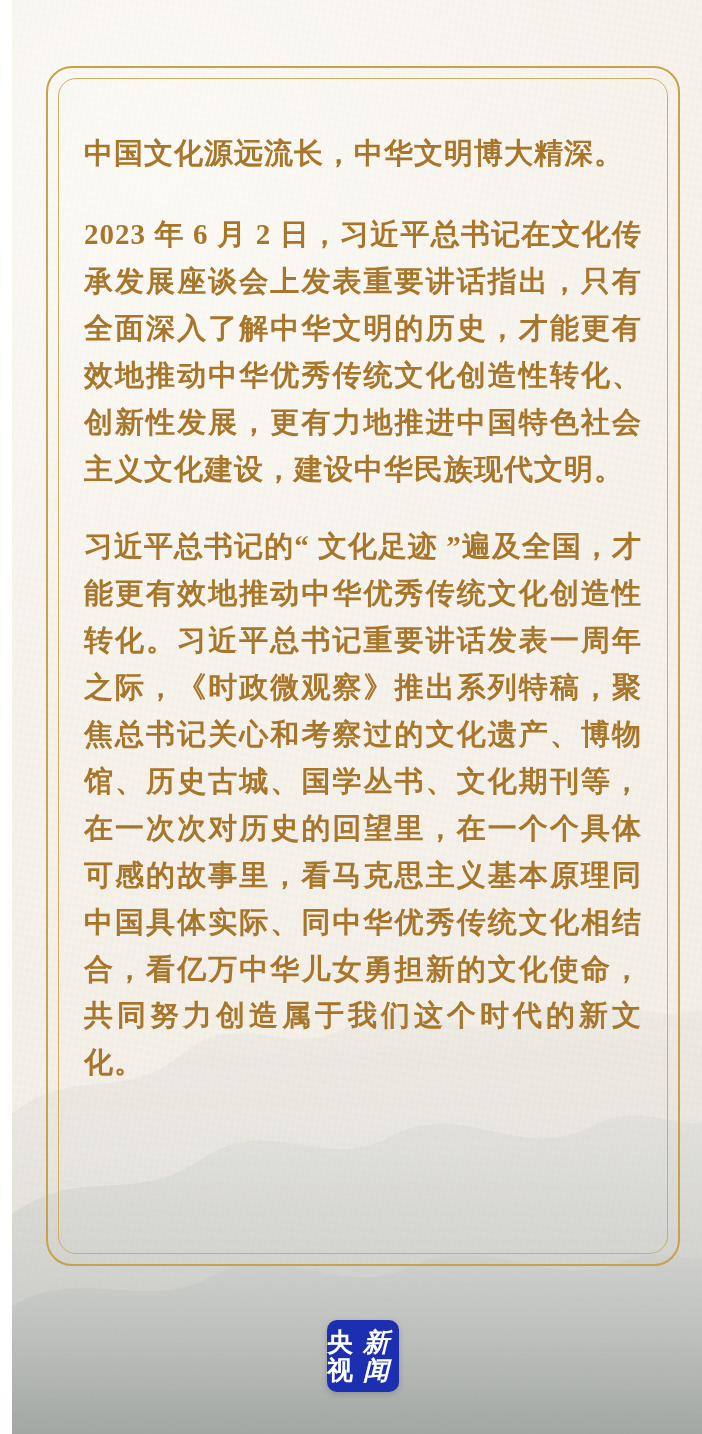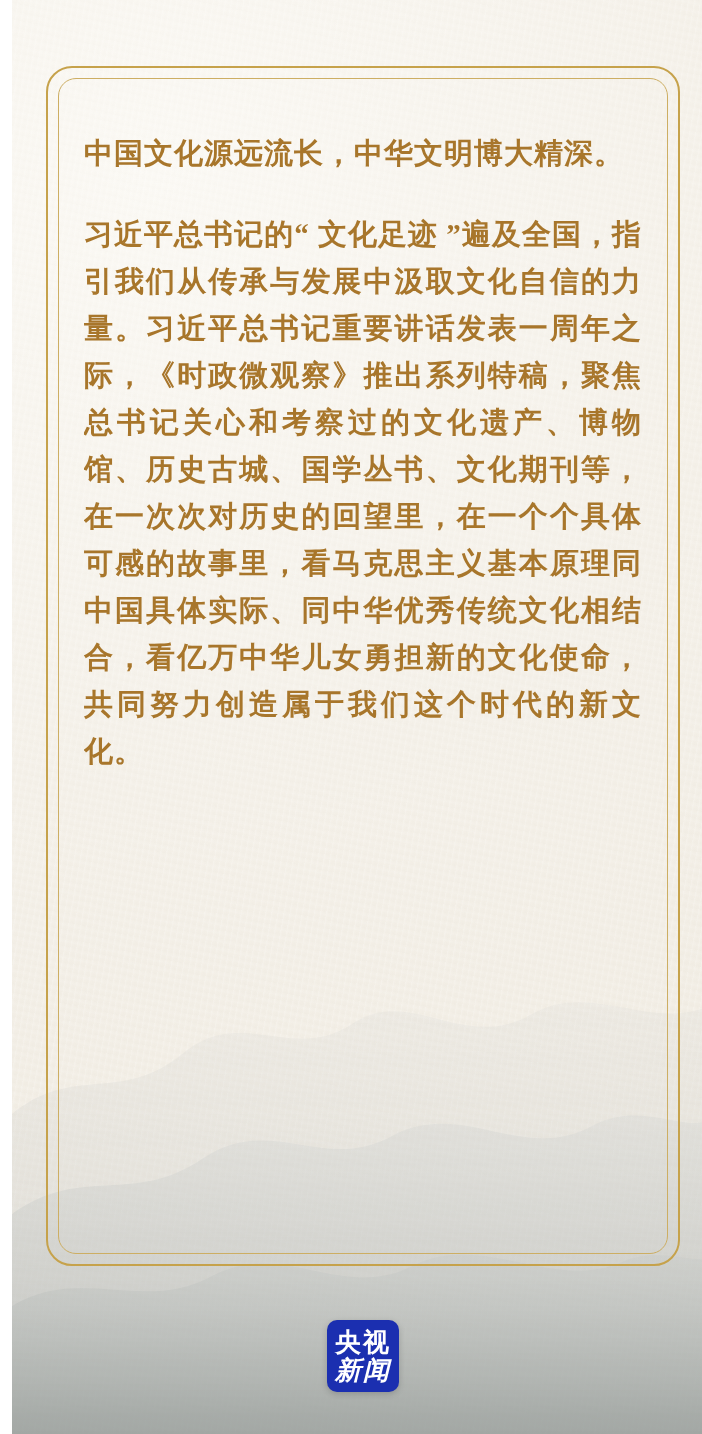--- a/index.html
+++ b/index.html
@@ -92,21 +92,21 @@
   .logo {
     position: absolute;
     left: 50%;
     transform: translateX(-50%);
     bottom: 42px;
     width: 72px;
     height: 72px;
     border-radius: 10px;
     background: #1b2fb0;
     display: flex;
-    flex-direction: column;
+    flex-direction: row;
     align-items: center;
     justify-content: center;
     box-shadow: 0 2px 6px rgba(0,0,0,.18);
   }
   .logo span {
     color: #ffffff;
     font-size: 26px;
     font-weight: 700;
     line-height: 1.08;
     letter-spacing: 2px;
@@ -142,21 +142,22 @@
       <path d="M0,400 C70,350 120,392 190,345 C260,298 310,360 380,322 C450,284 510,350 580,312 C630,285 670,320 702,305 L702,620 L0,620 Z" fill="url(#m2)"></path>
       <path d="M0,492 C70,450 130,500 200,462 C270,424 330,488 400,452 C470,416 540,478 610,448 C650,431 680,452 702,443 L702,620 L0,620 Z" fill="url(#m3)"></path>
     </svg>
   </div>
 
   <div class="frame-outer"></div>
   <div class="frame-inner"></div>
 
   <div class="content">
     <p class="para first">中国文化源远流长，中华文明博大精深。</p>
-    <p class="para">习近平总书记的“ 文化足迹 ”遍及全国，指引我们从传承与发展中汲取文化自信的力量。习近平总书记重要讲话发表一周年之际，《时政微观察》推出系列特稿，聚焦总书记关心和考察过的文化遗产、博物馆、历史古城、国学丛书、文化期刊等，在一次次对历史的回望里，在一个个具体可感的故事里，看马克思主义基本原理同中国具体实际、同中华优秀传统文化相结合，看亿万中华儿女勇担新的文化使命，共同努力创造属于我们这个时代的新文化。</p>
+    <p class="para">2023 年 6 月 2 日，习近平总书记在文化传承发展座谈会上发表重要讲话指出，只有全面深入了解中华文明的历史，才能更有效地推动中华优秀传统文化创造性转化、创新性发展，更有力地推进中国特色社会主义文化建设，建设中华民族现代文明。</p>
+    <p class="para">习近平总书记的“ 文化足迹 ”遍及全国，才能更有效地推动中华优秀传统文化创造性转化。习近平总书记重要讲话发表一周年之际，《时政微观察》推出系列特稿，聚焦总书记关心和考察过的文化遗产、博物馆、历史古城、国学丛书、文化期刊等，在一次次对历史的回望里，在一个个具体可感的故事里，看马克思主义基本原理同中国具体实际、同中华优秀传统文化相结合，看亿万中华儿女勇担新的文化使命，共同努力创造属于我们这个时代的新文化。</p>
   </div>
 
   <div class="logo">
     <span class="l1">央视</span>
     <span class="l2">新闻</span>
   </div>
 
 </div>
 
 </body></html>

